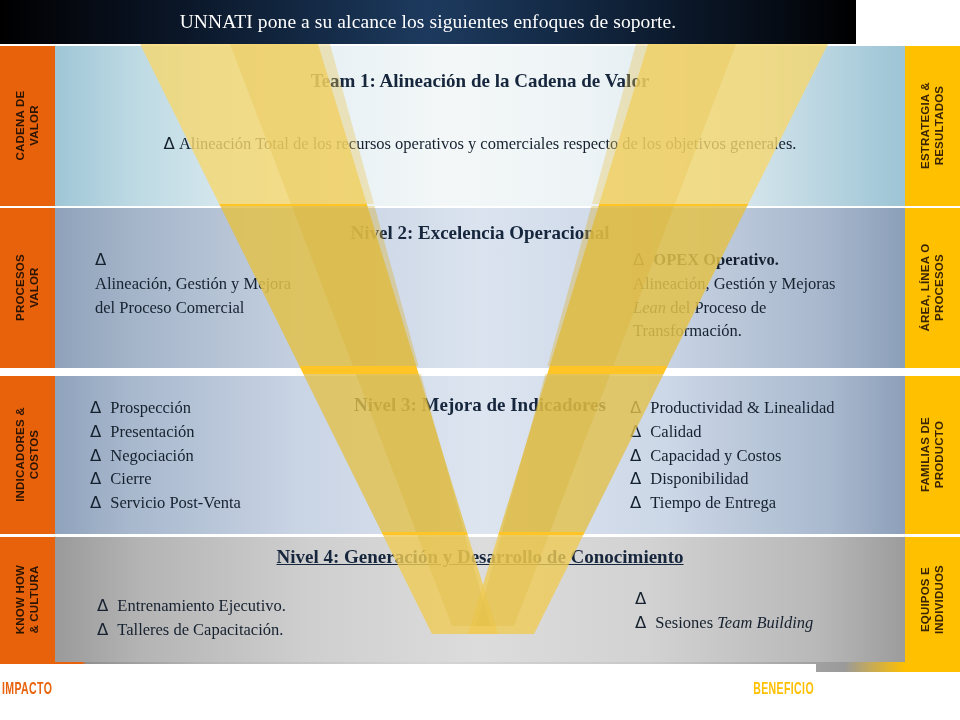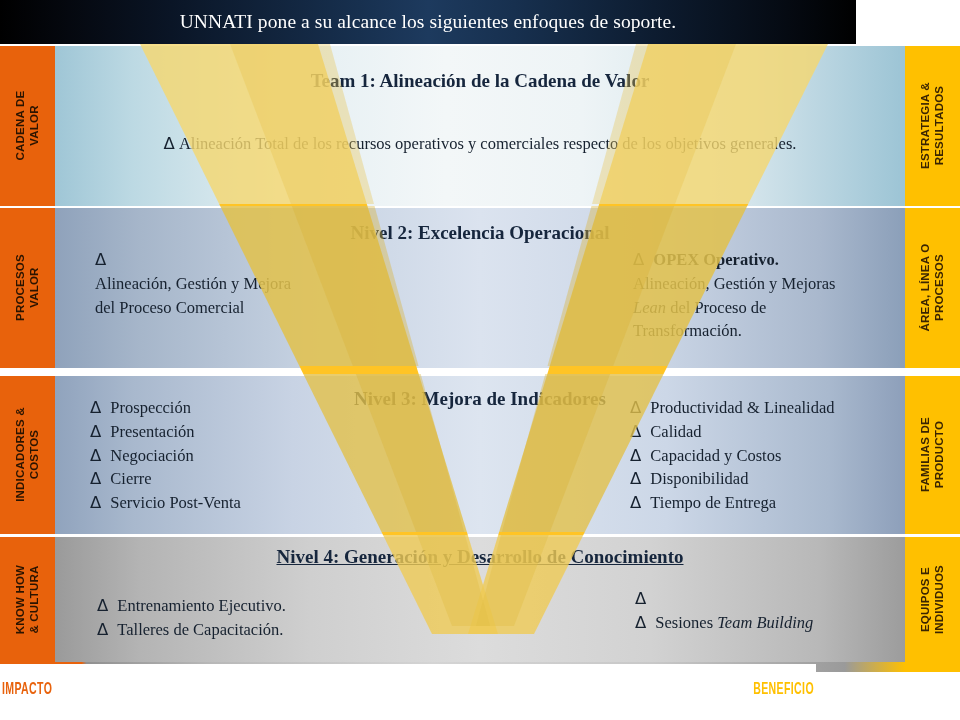--- a/index.html
+++ b/index.html
@@ -222,21 +222,21 @@
 
   <div class="band" id="band3" style="top:376px;height:158px;">
     <div class="side-tab left">
       <div class="txt">INDICADORES &amp;<br>COSTOS</div>
     </div>
     <div class="side-tab right">
       <div class="txt">FAMILIAS DE<br>PRODUCTO</div>
     </div>
     <div class="band-body">
       <div class="content">
-        <div class="lvl-title" style="top:12px;">Nivel 3: Mejora de Indicadores</div>
+        <div class="lvl-title" style="top:18px;">Nivel 3: Mejora de Indicadores</div>
         <div class="col" style="left:35px;top:20px;">
           <div class="bullet-row">
             <span class="tri">Δ</span>
             <span>Prospección</span>
           </div>
           <div class="bullet-row">
             <span class="tri">Δ</span>
             <span>Presentación</span>
           </div>
           <div class="bullet-row">

